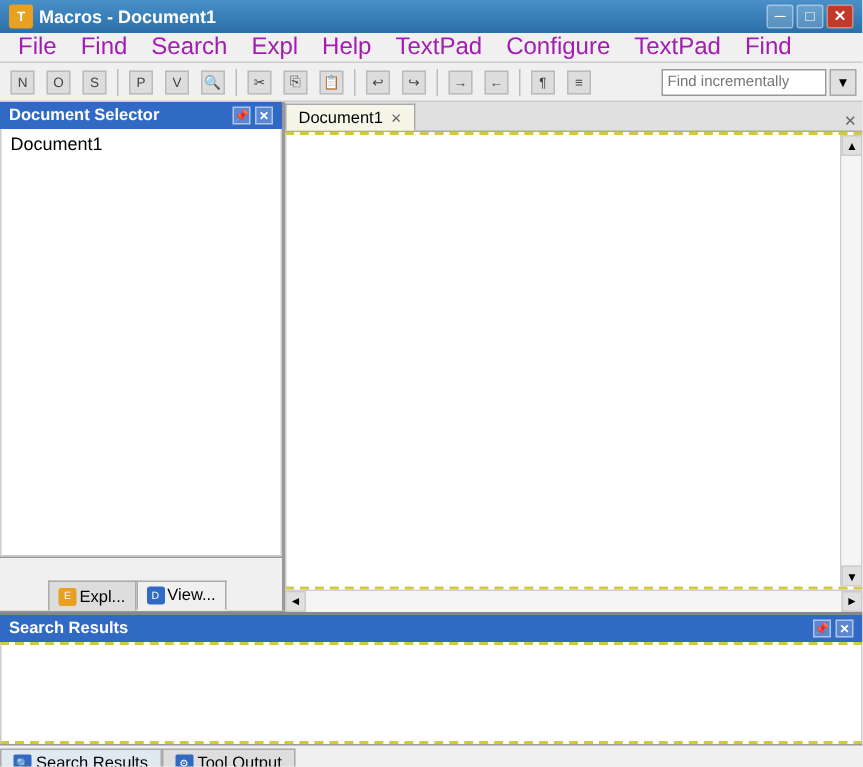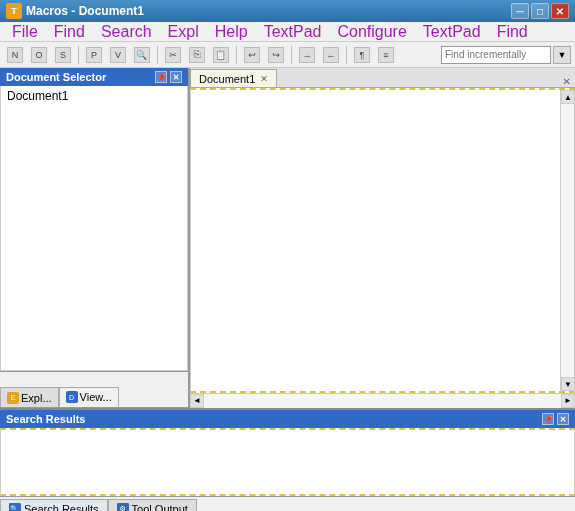--- a/index.html
+++ b/index.html
@@ -191,20 +191,21 @@
       color: #000;
     }
 
     
     .left-tabs {
       height: 36px;
       background: #f0f0f0;
       display: flex;
       align-items: flex-end;
       border-top: 1px solid #999;
+      padding-left: 32px;
     }
     .left-tab {
       display: flex;
       align-items: center;
       gap: 2px;
       padding: 2px 6px;
       font-size: 11px;
       background: #ddd;
       border: 1px solid #aaa;
       border-bottom: none;

